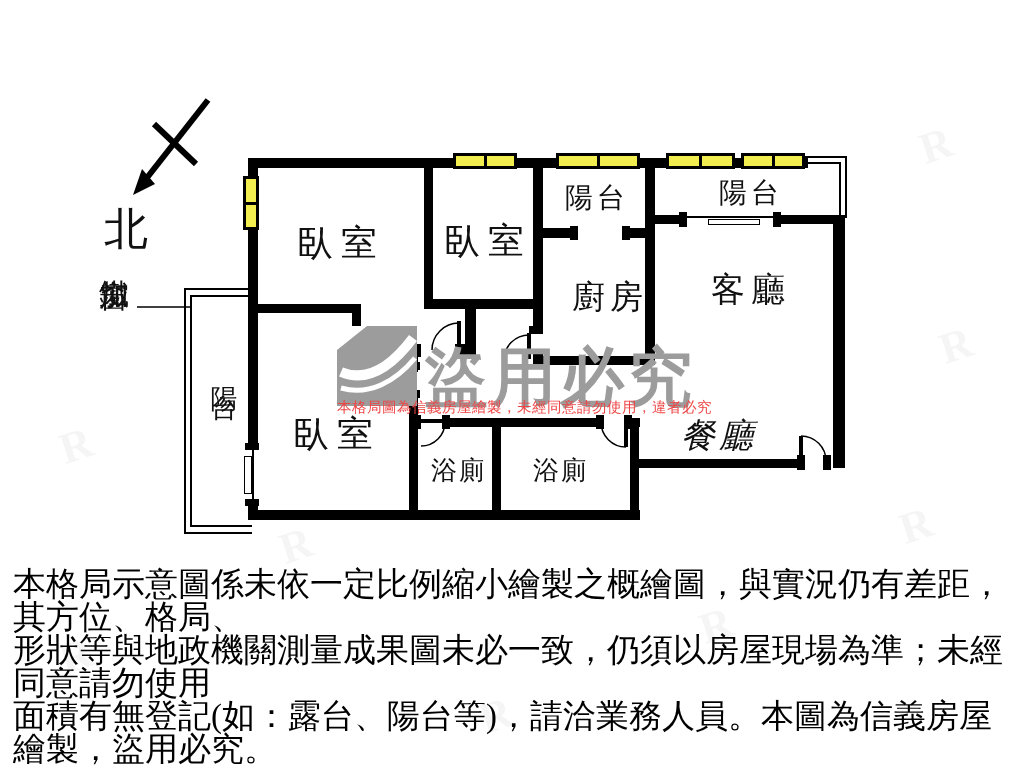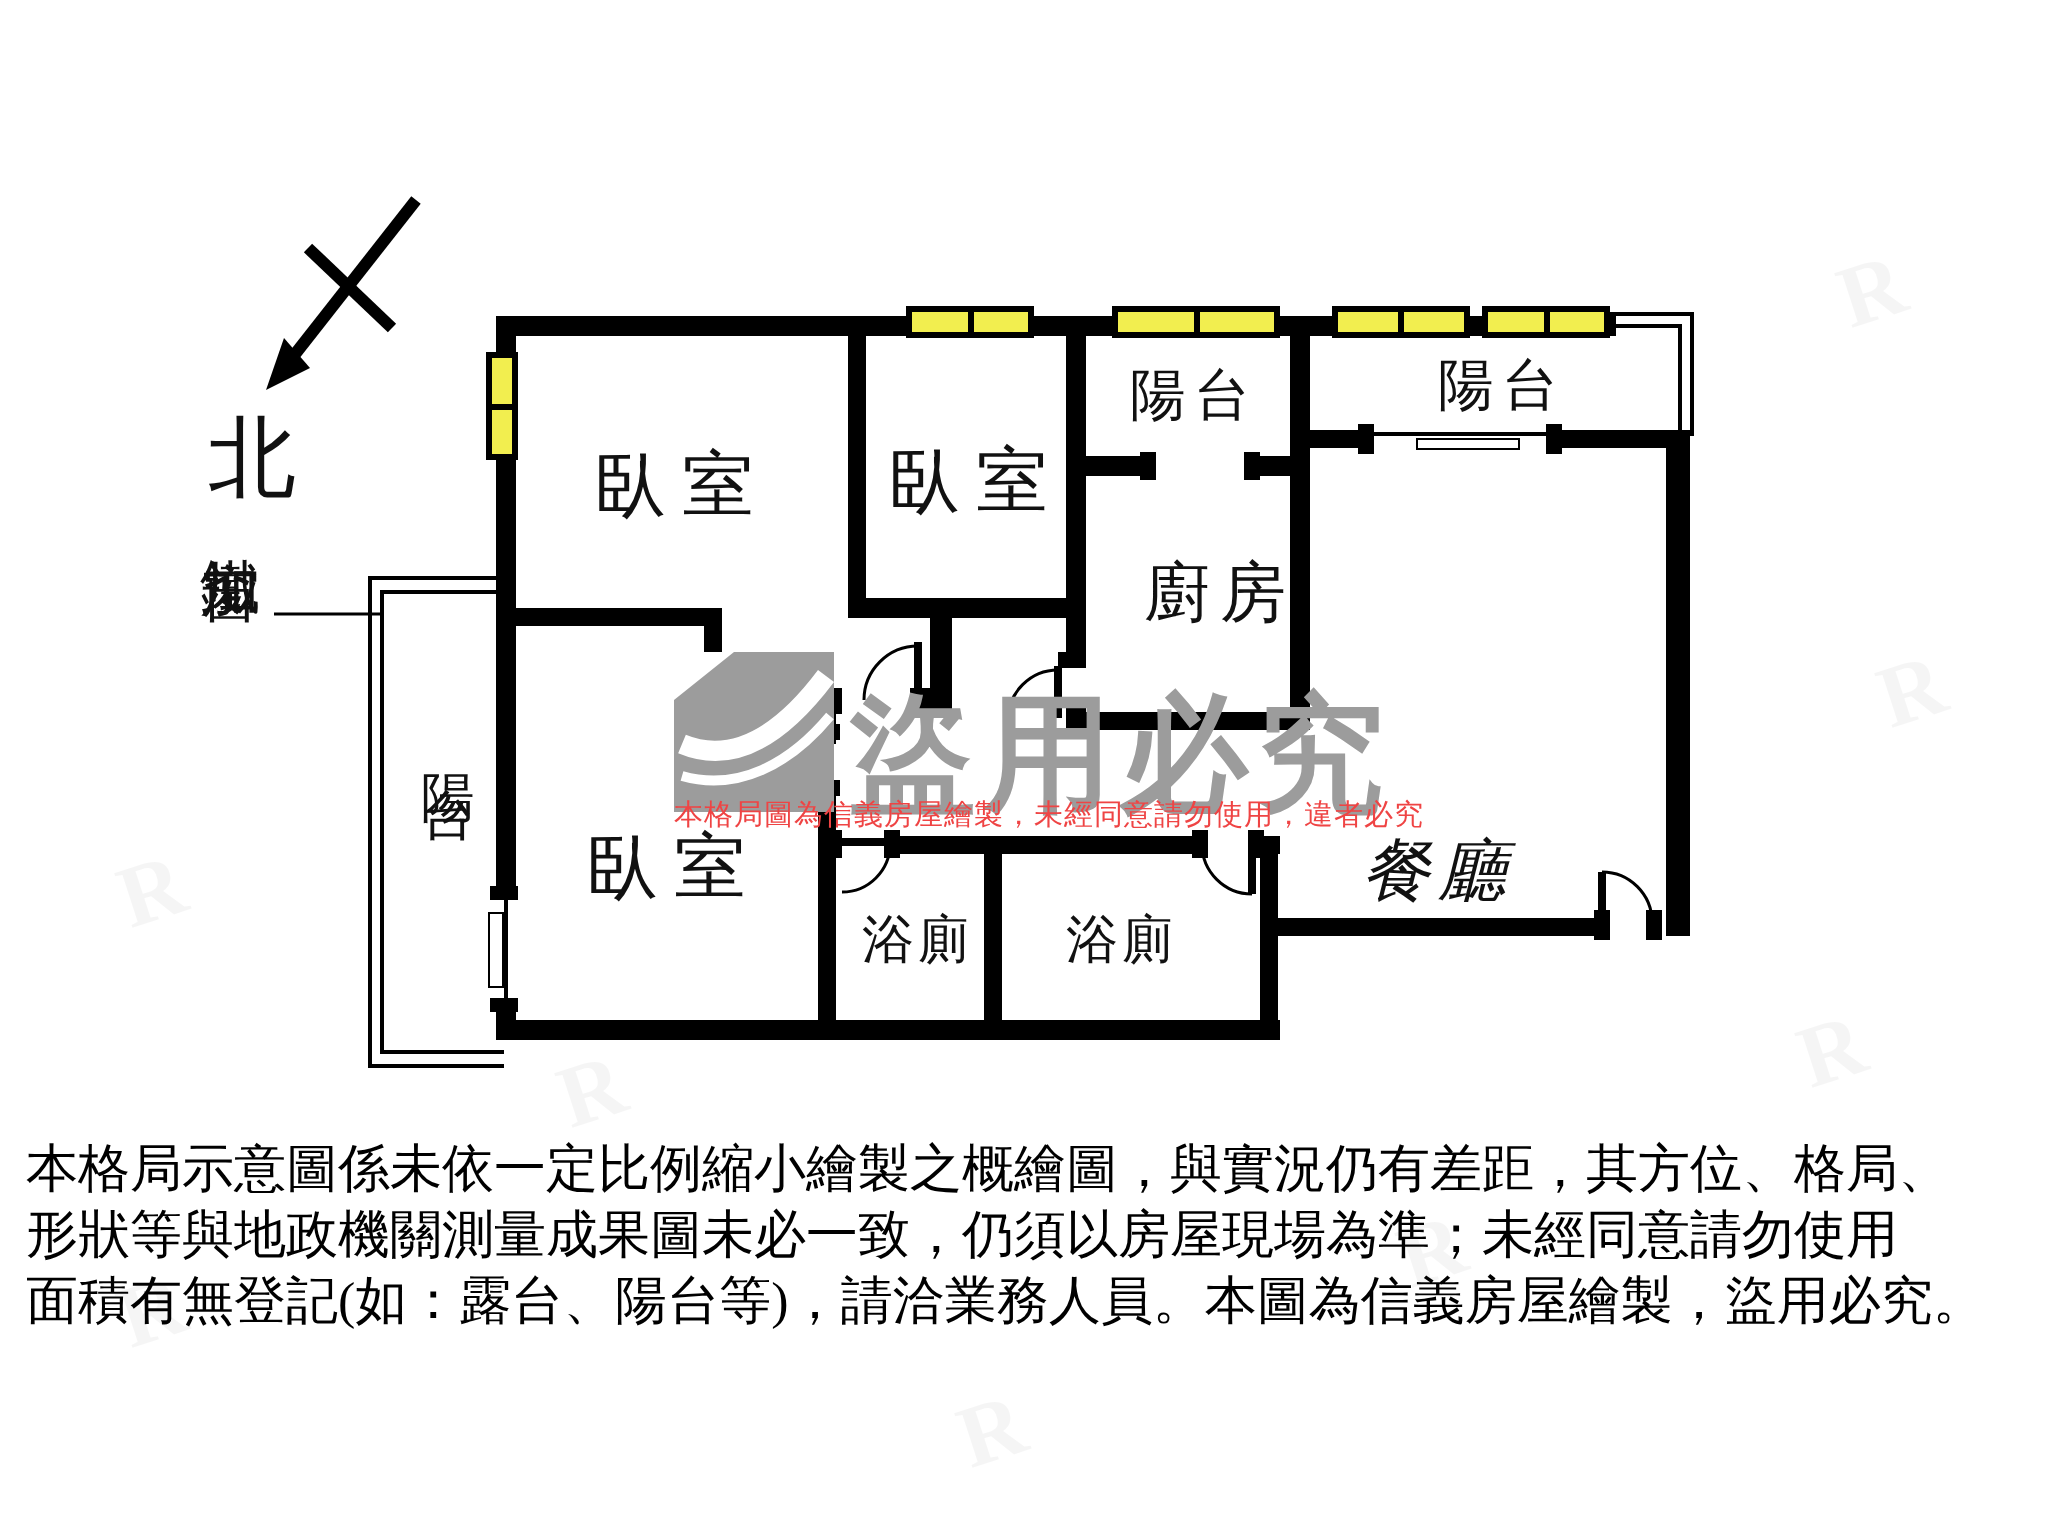--- a/index.html
+++ b/index.html
@@ -12,21 +12,21 @@
   .win .div-v{position:absolute;top:-1px;bottom:-1px;width:3px;left:50%;margin-left:-1.5px;background:var(--wall,#000);}
   .win .div-h{position:absolute;left:-1px;right:-1px;height:3px;top:50%;margin-top:-1.5px;background:var(--wall,#000);}
   .panel{position:absolute;background:#fff;border:1.5px solid var(--wall,#000);box-sizing:border-box;}
   .room-label{position:absolute;color:#111;transform:translate(-50%,-50%);white-space:nowrap;}
   .v-text{writing-mode:vertical-rl;text-orientation:upright;}
   .faint{position:absolute;color:#000;opacity:0.035;font-size:44px;font-weight:bold;transform:rotate(-18deg);}
   #svg-overlay{position:absolute;left:0;top:0;pointer-events:none;}
   .wm-logo{position:absolute;left:337px;top:326px;width:80px;height:80px;background:var(--gray,#9c9c9c);}
   .wm-brand{position:absolute;left:424px;top:334px;font-size:64px;font-weight:bold;color:var(--gray,#9c9c9c);letter-spacing:4px;white-space:nowrap;}
   .wm-notice{position:absolute;left:337px;top:398px;font-size:14.5px;color:#ef4444;letter-spacing:0.5px;white-space:nowrap;}
-  .disclaimer{position:absolute;left:13px;top:568px;width:1000px;font-size:26px;line-height:33px;color:#000;}
+  .disclaimer{position:absolute;left:13px;top:568px;width:1000px;font-size:33px;line-height:33px;color:#000;}
   .north-label{position:absolute;left:104px;top:200px;font-size:44px;color:#111;}
   .iron-label{position:absolute;left:96px;top:256px;font-size:30px;color:#111;line-height:1.2;}
   .balcony-left-label{position:absolute;left:206px;top:366px;font-size:27px;color:#111;letter-spacing:6px;}
 </style>
 </head>
 <body>
 
 <div id="canvas" style="--wall: #000000; --window: #f2ee4f; --gray: #9c9c9c; --bg: #ffffff;">
 
   <span class="faint" style="left:60px;top:630px;">R</span>
@@ -165,20 +165,21 @@
   </svg>
 
   <div class="north-label">北</div>
   <div class="iron-label v-text">加鐵窗</div>
 
   <span class="room-label" style="left:341px;top:243px;font-size:36px;letter-spacing:8px;">臥室</span>
   <span class="room-label" style="left:488px;top:241px;font-size:36px;letter-spacing:8px;">臥室</span>
   <span class="room-label" style="left:597px;top:198px;font-size:28px;letter-spacing:4px;">陽台</span>
   <span class="room-label" style="left:751px;top:193px;font-size:28px;letter-spacing:4px;">陽台</span>
   <span class="room-label" style="left:610px;top:297px;font-size:33px;letter-spacing:5px;">廚房</span>
+  <span class="room-label" style="left:751px;top:290px;font-size:34px;letter-spacing:6px;">客廳</span>
   <span class="room-label" style="left:719px;top:436px;font-size:34px;letter-spacing:4px;font-style:italic;">餐廳</span>
   <span class="room-label" style="left:337px;top:434px;font-size:36px;letter-spacing:8px;">臥室</span>
   <span class="room-label" style="left:459px;top:470px;font-size:26px;letter-spacing:2px;">浴廁</span>
   <span class="room-label" style="left:561px;top:470px;font-size:26px;letter-spacing:2px;">浴廁</span>
   <span class="balcony-left-label v-text">陽台</span>
 
   <div class="wm-logo">
     <svg width="80" height="80" viewBox="0 0 80 80">
       <path d="M4 46 C28 56 52 44 76 12" stroke="#fff" stroke-width="10" fill="none"></path>
       <path d="M4 62 C32 70 58 56 78 32" stroke="#fff" stroke-width="5" fill="none"></path>

